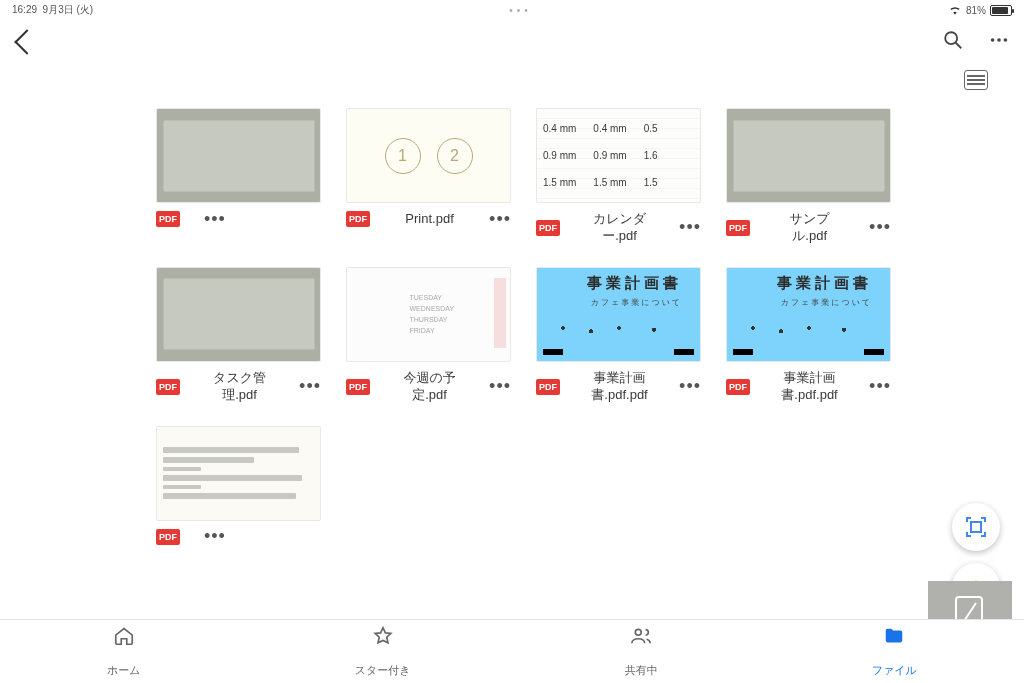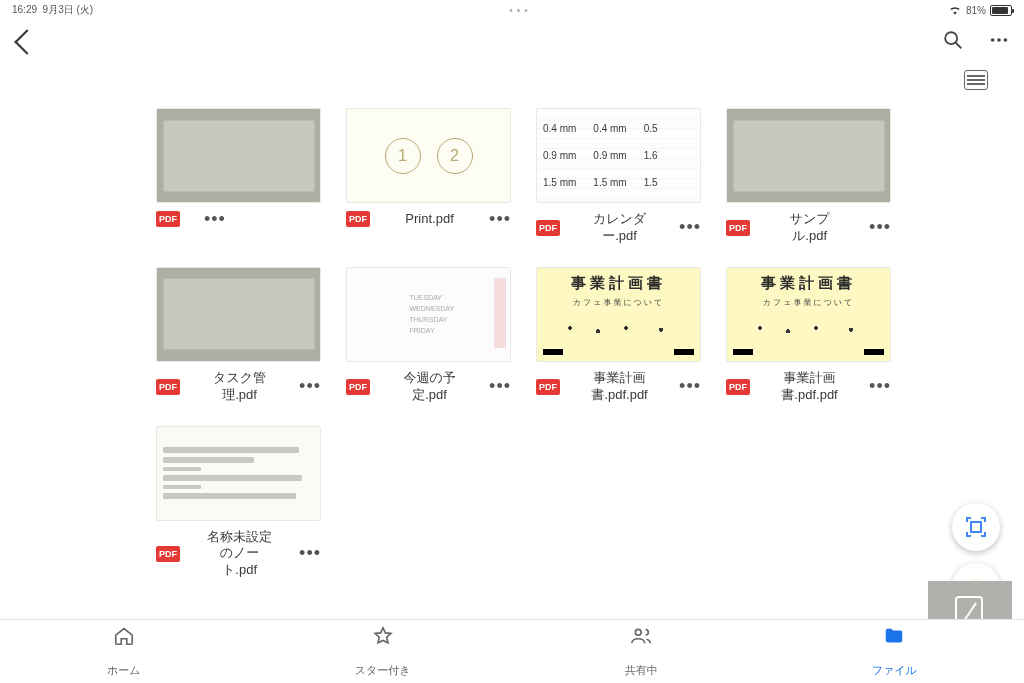--- a/index.html
+++ b/index.html
@@ -33,21 +33,21 @@
 .thumb.blank { background:#acb0a4; }
 .thumb.blank::before { content:""; width:150px; height:70px; background:#c5c9c0; border:1px solid #b8bcb2; border-radius:2px; }
 .thumb.notes { background:#fefdf3; display:flex; gap:16px; align-items:center; justify-content:center; }
 .thumb.notes .circ { width:36px; height:36px; border-radius:50%; border:1.5px solid #b8a876; font-size:16px; display:flex; align-items:center; justify-content:center; color:#b8a876; }
 .thumb.gridpaper { display:grid; grid-template-columns:repeat(3,1fr); grid-template-rows:repeat(3,1fr); font-size:10px; padding:6px; color:#3a3a3a; line-height:1.2; background:repeating-linear-gradient(#fdfdfc,#fdfdfc 9px,#eee 10px),repeating-linear-gradient(90deg,#fdfdfc,#fdfdfc 9px,#eee 10px); }
 .thumb.planner { display:flex; flex-direction:column; font-size:7px; padding:6px; gap:4px; background:#fcfcfc; }
 .thumb.planner .row { display:flex; gap:4px; }
 .thumb.planner .day { width:34px; color:#aaa; }
 .thumb.planner .line { flex:1; border-top:1px solid #ccc; height:6px; }
 .thumb.planner .pink { background:#f7dede; width:12px; height:70px; }
-.thumb.bizplan { display:flex; flex-direction:column; align-items:center; justify-content:flex-start; padding:6px 18px 0; background:#fef9c3; }
+.thumb.bizplan { display:flex; flex-direction:column; align-items:flex-end; justify-content:flex-start; padding:6px 18px 0; background:#7dd3fc; }
 .thumb.bizplan .ttl { font-size:15px; font-weight:700; letter-spacing:4px; color:#2d2d2d; }
 .thumb.bizplan .sub { font-size:8px; letter-spacing:2px; color:#444; margin-top:4px; }
 .thumb.bizplan .sketch { margin-top:4px; width:140px; height:32px; background:
   radial-gradient(circle at 15% 50%,#333 2px,transparent 2px),
   radial-gradient(circle at 35% 60%,#333 2px,transparent 2px),
   radial-gradient(circle at 55% 50%,#333 2px,transparent 2px),
   radial-gradient(circle at 80% 55%,#333 2px,transparent 2px); }
 .thumb.bizplan .bar { position:absolute; width:20px; height:6px; background:#000; }
 .thumb.textdoc { display:flex; flex-direction:column; align-items:flex-start; padding:6px; gap:4px; background:#fbfaf5; }
 .thumb.textdoc .tline { height:6px; background:#c9c9c3; border-radius:1px; }
@@ -241,21 +241,20 @@
     <div class="thumb textdoc">
       <div class="tline" style="width:90%;"></div>
       <div class="tline" style="width:60%;"></div>
       <div class="tline" style="width:25%; height:4px;"></div>
       <div class="tline" style="width:92%;"></div>
       <div class="tline" style="width:25%; height:4px;"></div>
       <div class="tline" style="width:88%;"></div>
     </div>
     <div class="file-label">
       <span class="pdf-badge">PDF</span>
-      <span class="file-name">名称未設定のノート.pdf</span>
       <span class="file-more">•••</span>
     </div>
   </div>
 
 </div>
 
 <div class="fab scan">
   <svg width="24" height="24" viewBox="0 0 24 24">
       <path fill="none" stroke="#4285f4" stroke-width="2" d="M3 7V3h4M21 7V3h-4M3 17v4h4M21 17v4h-4"></path>
       <rect x="7" y="7" width="10" height="10" fill="none" stroke="#4285f4" stroke-width="2"></rect>

